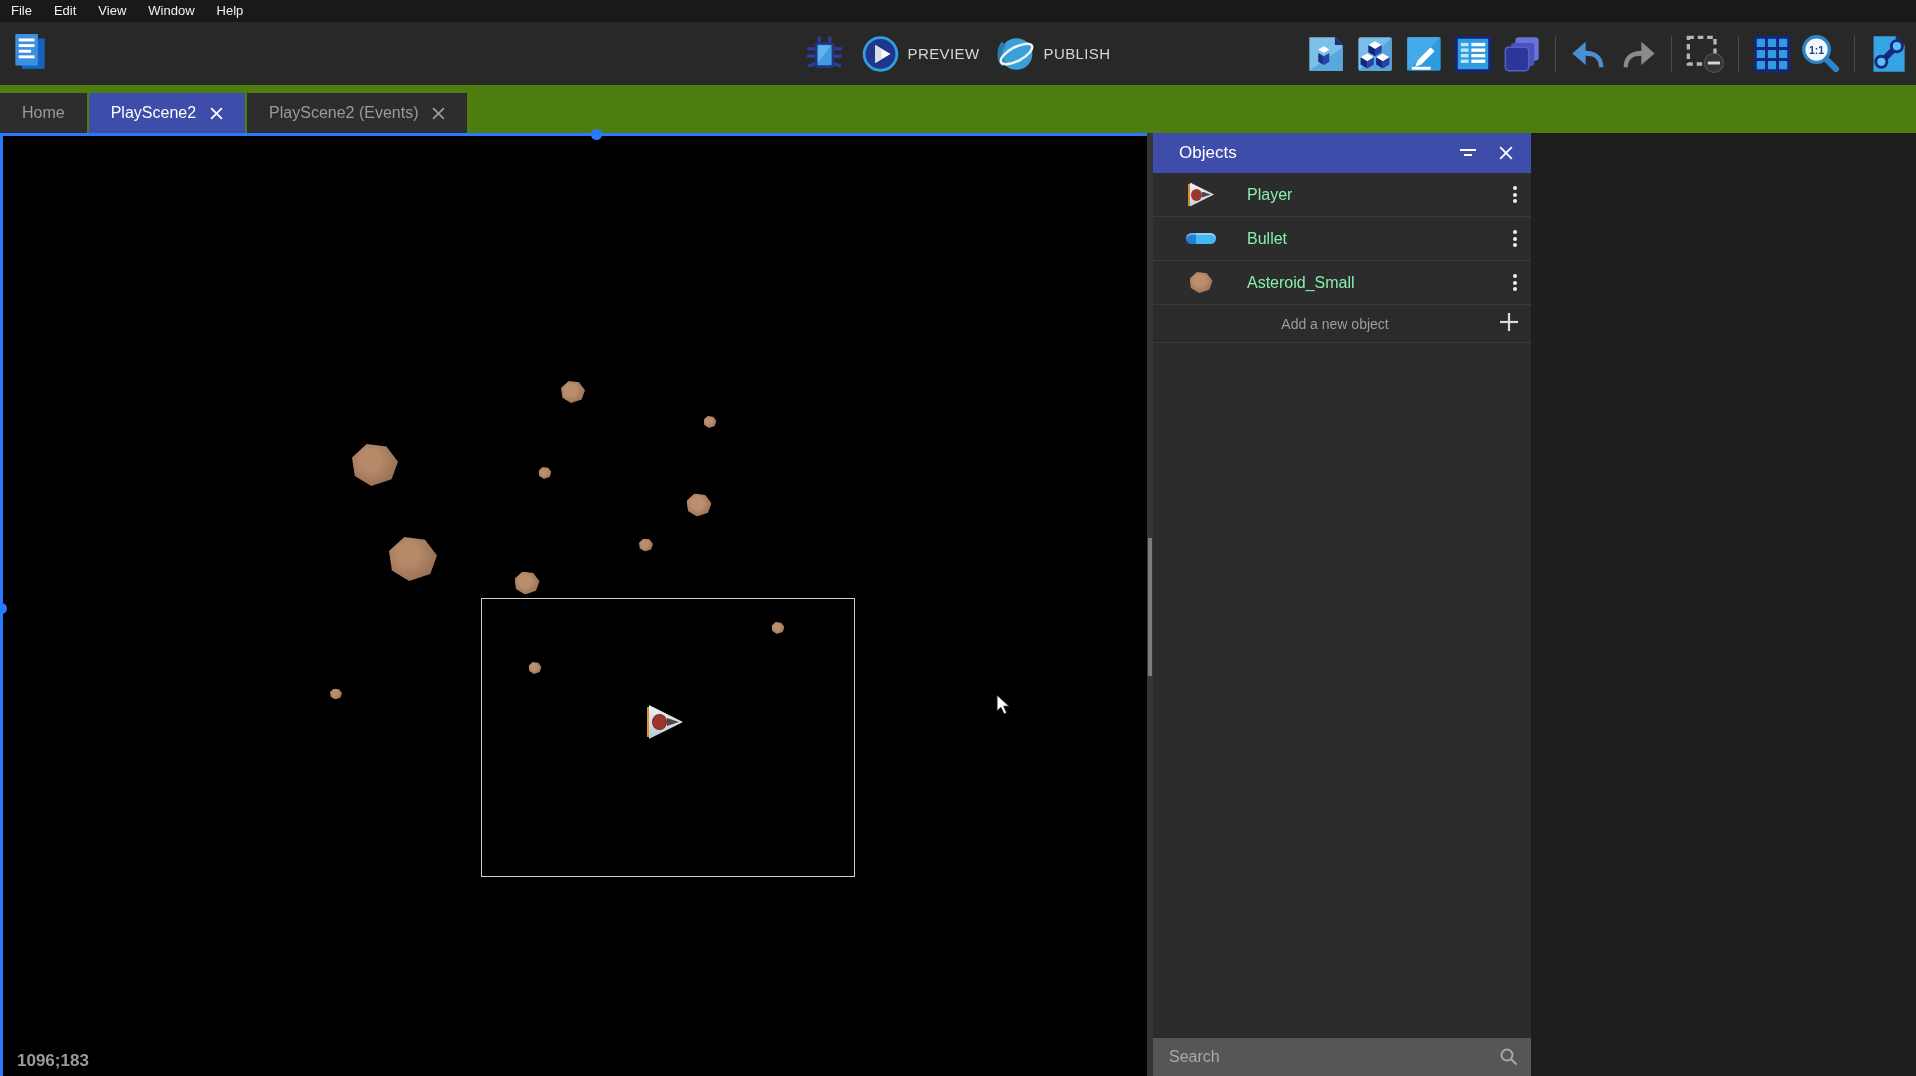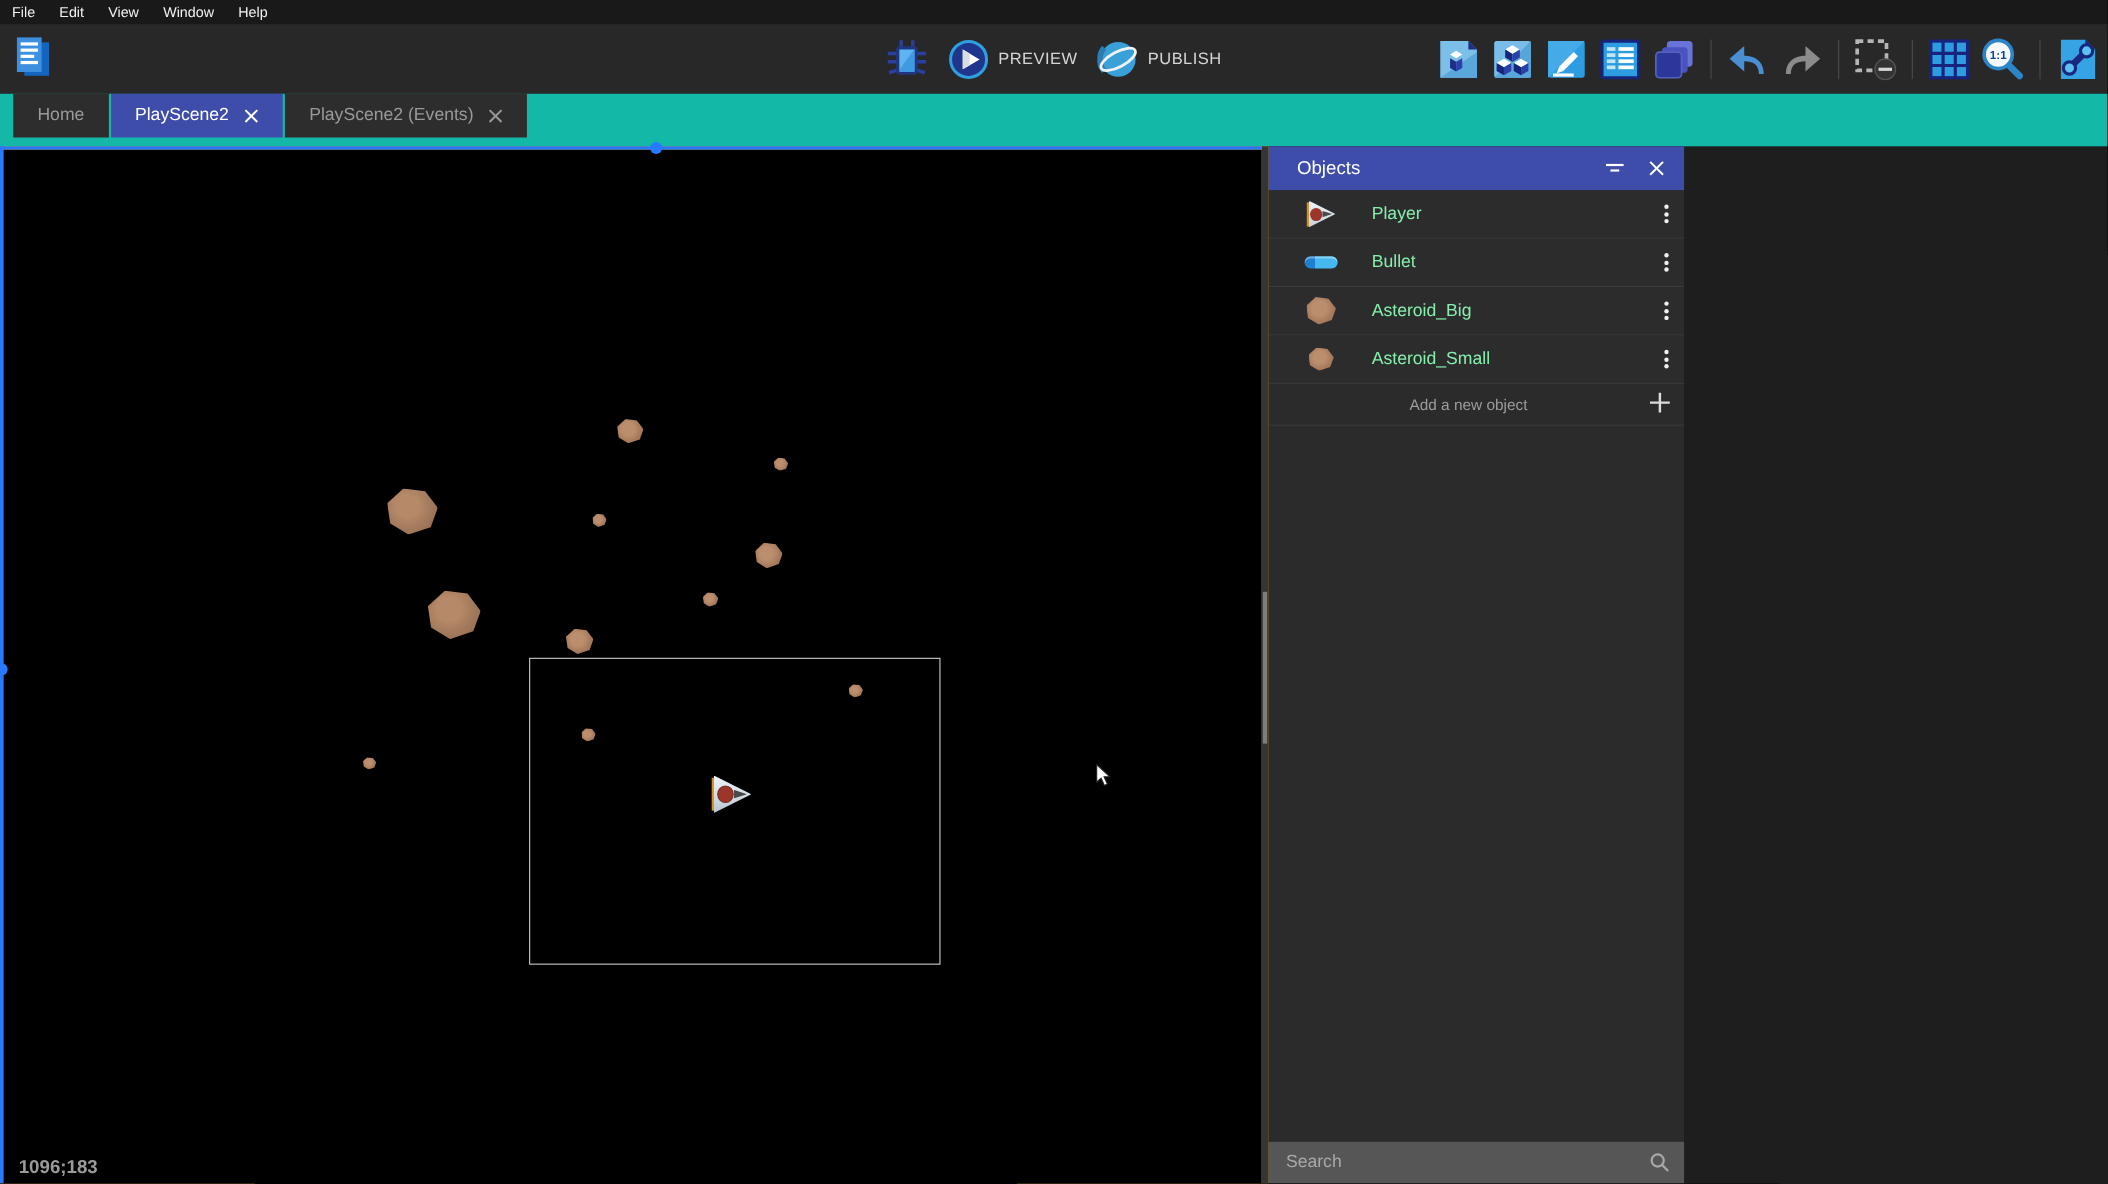--- a/index.html
+++ b/index.html
@@ -14,21 +14,21 @@
   
   .toolbar { position:relative; height:63px; background:#282828;padding-left:44px; }
   .tb-left { position:absolute; left:10px; top:7px; }
   .tb-center { position:absolute; left:50%; top:0; transform:translateX(-50%); height:63px; display:flex; align-items:center; gap:14px; }
   .tb-right { position:absolute; right:6px; top:0; height:63px; display:flex; align-items:center; gap:5px; }
   .tb-btn { display:flex; align-items:center; gap:8px; background:none; border:none; cursor:pointer; padding:2px; }
   .tb-label { color:#d6d6d6; font-size:15px; letter-spacing:.4px; }
   .tb-div { width:1px; height:36px; background:#4a4a4a; margin:0 6px; }
 
   
-  .tabbar { height:48px; background:#14b8a6; display:flex; align-items:flex-start; padding-left:12px; }
+  .tabbar { height:48px; background:#4d7c0f; display:flex; align-items:flex-end; padding-left:0; }
   .tab { height:40px; display:flex; align-items:center; justify-content:center; gap:14px; padding:0 22px; background:#2d2d2d; color:#9a9a9a; font-size:16px; margin-right:2px; cursor:pointer; }
   .tab.active { background:#3e4caa; color:#ffffff; }
   .tab .closex { display:flex; align-items:center; }
 
   
   .main { display:flex; height:943px; }
 
   
   .props { width:385px; background:#2d2d2d; position:relative; flex:none; }
   .panel-head { height:40px; background:#3e4caa; display:flex; align-items:center; color:#fff; }
@@ -369,31 +369,20 @@
           </span>
         <span class="obj-label">Bullet</span>
         <button class="kebab">
             <i></i>
             <i></i>
             <i></i>
           </button>
       </div>
       <div class="obj-row">
         <span class="obj-icon-box">
-            <span class="ast-icon ast-big"></span>
-          </span>
-        <span class="obj-label">Asteroid_Big</span>
-        <button class="kebab">
-            <i></i>
-            <i></i>
-            <i></i>
-          </button>
-      </div>
-      <div class="obj-row">
-        <span class="obj-icon-box">
             <span class="ast-icon ast-small"></span>
           </span>
         <span class="obj-label">Asteroid_Small</span>
         <button class="kebab">
             <i></i>
             <i></i>
             <i></i>
           </button>
       </div>
 

